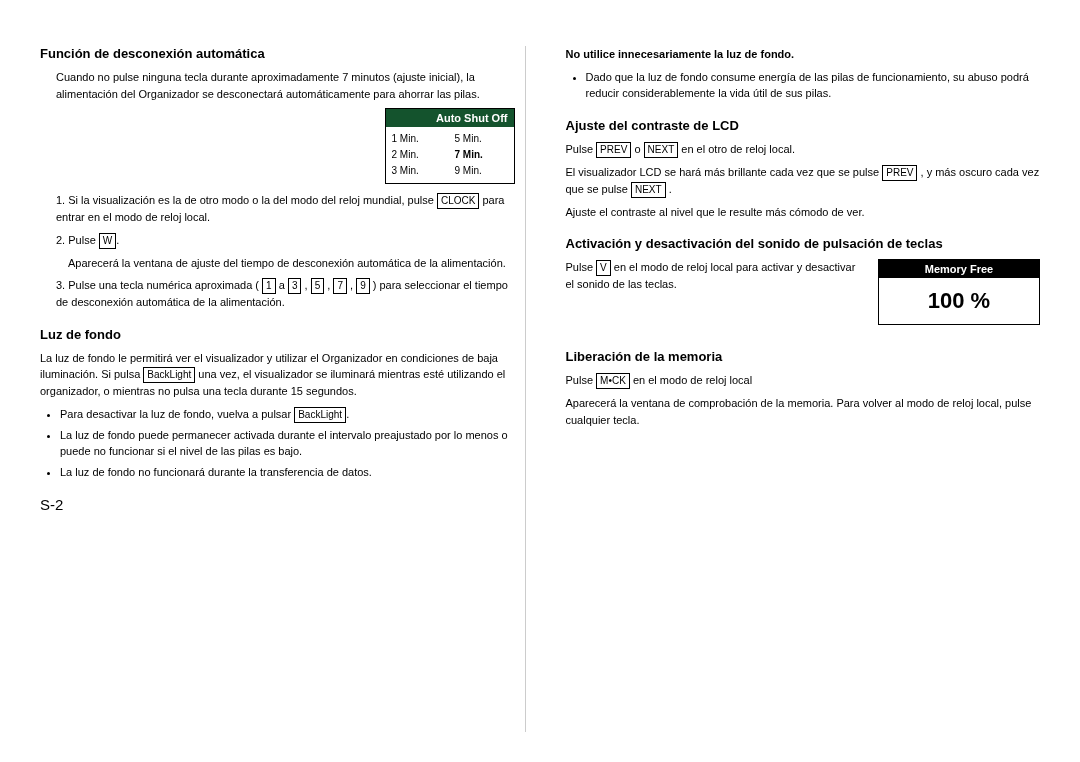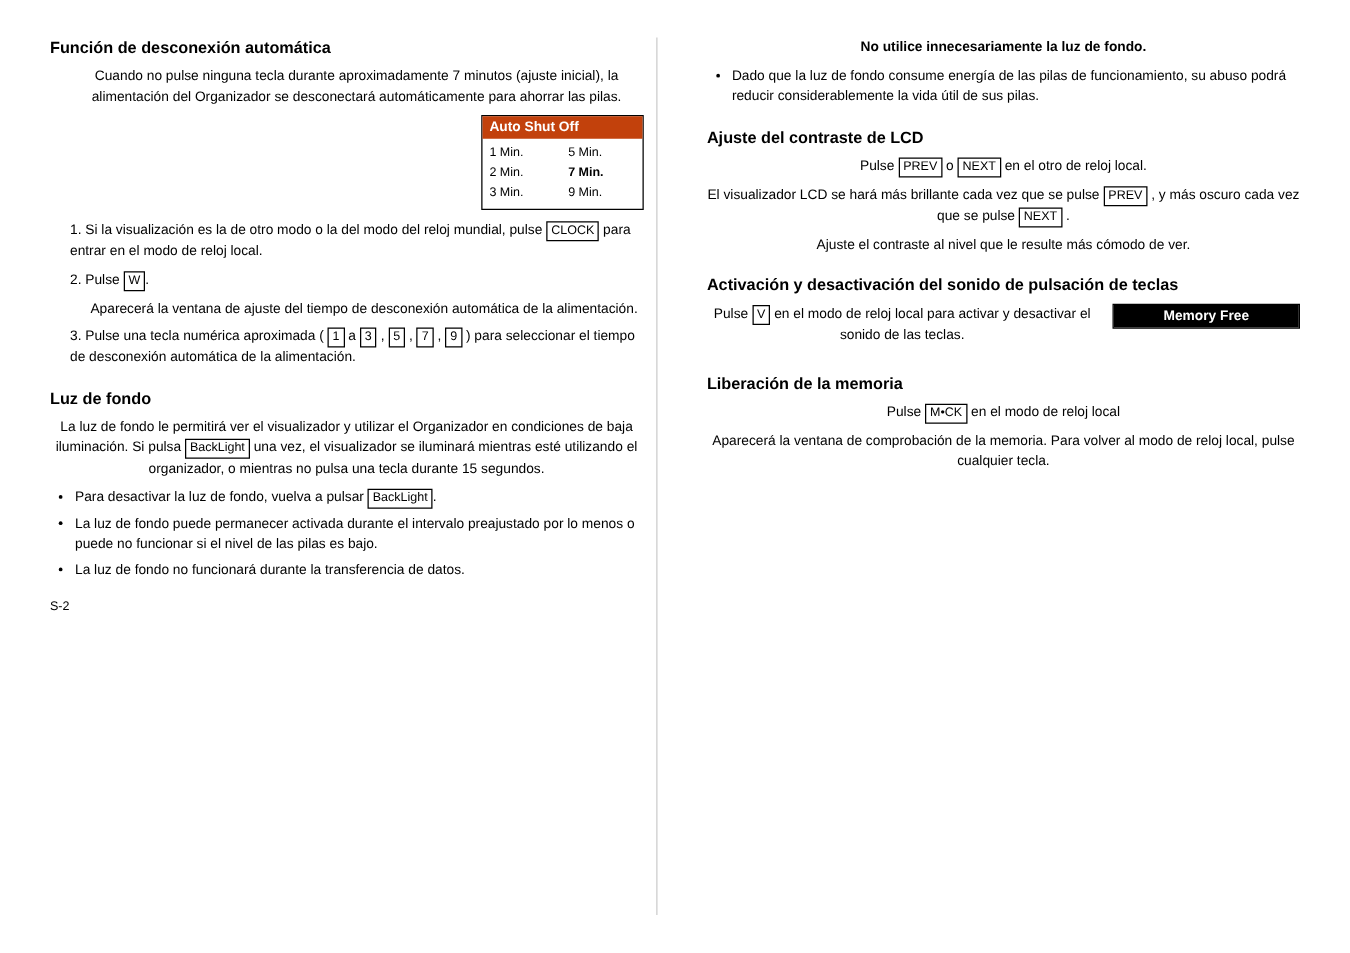--- a/index.html
+++ b/index.html
@@ -8,21 +8,21 @@
       font-family: Arial, Helvetica, sans-serif;
       font-size: 11px;
       color: #000;
       width: 1080px;
       min-height: 762px;
     }
     .page {
       width: 1080px;
       min-height: 762px;
       background: #fff;
-      padding: 30px 40px 30px 40px;
+      padding: 46px 40px 30px 40px;
       display: flex;
       flex-direction: column;
     }
     .columns {
       display: flex;
       gap: 30px;
       flex: 1;
     }
     .col-left {
       flex: 1;
@@ -34,21 +34,20 @@
       padding-left: 10px;
     }
     h2 {
       font-size: 13px;
       font-weight: bold;
       margin-bottom: 8px;
     }
     p {
       margin-bottom: 6px;
       line-height: 1.5;
-      text-align: center;
     }
     .section {
       margin-bottom: 16px;
     }
     .indent {
       margin-left: 16px;
     }
     .key-box {
       display: inline-block;
       border: 1px solid #000;
@@ -67,65 +66,65 @@
       line-height: 1.5;
     }
     .auto-shut-box {
       float: right;
       margin-left: 12px;
       margin-bottom: 8px;
       border: 1px solid #000;
       width: 130px;
     }
     .auto-shut-header {
-      background: #c2410c;
+      background: #14532d;
       color: #fff;
-      text-align: left;
+      text-align: right;
       font-size: 11px;
       font-weight: bold;
       padding: 3px 6px;
     }
     .auto-shut-body {
       display: flex;
       padding: 4px 6px;
       gap: 10px;
       align-items: center;
     }
     .auto-shut-col {
       flex: 1;
       font-size: 10px;
       line-height: 1.6;
     }
     .memory-free-box {
       float: right;
       margin-left: 12px;
       margin-bottom: 8px;
       border: 1px solid #000;
-      width: 150px;
+      width: 162px;
     }
     .memory-free-header {
       background: #000;
       color: #fff;
       text-align: center;
       font-size: 11px;
       font-weight: bold;
       padding: 3px 6px;
     }
     .memory-free-body {
       text-align: center;
       font-size: 22px;
       font-weight: bold;
       padding: 10px 6px;
     }
     .bold-label {
       font-weight: bold;
     }
     .page-num {
       margin-top: 8px;
-      font-size: 10px;
+      font-size: 15px;
     }
     .clearfix::after {
       content: "";
       display: table;
       clear: both;
     }
     .step-item {
       margin-bottom: 6px;
       line-height: 1.5;
     }
@@ -238,20 +237,21 @@
         </p>
         <p>Ajuste el contraste al nivel que le resulte más cómodo de ver.</p>
       </div>
 
       <div class="section">
         <h2>Activación y desactivación del sonido de pulsación de teclas</h2>
         <div class="clearfix">
 
           <div class="memory-free-box">
             <div class="memory-free-header">Memory Free</div>
+            <div class="memory-free-body">100 %</div>
           </div>
           <p>
             <span>Pulse</span>
             <span> </span>
             <span class="key-box">V</span>
             <span>en el modo de reloj local para activar y desactivar el sonido de las teclas.</span>
           </p>
         </div>
       </div>
 

